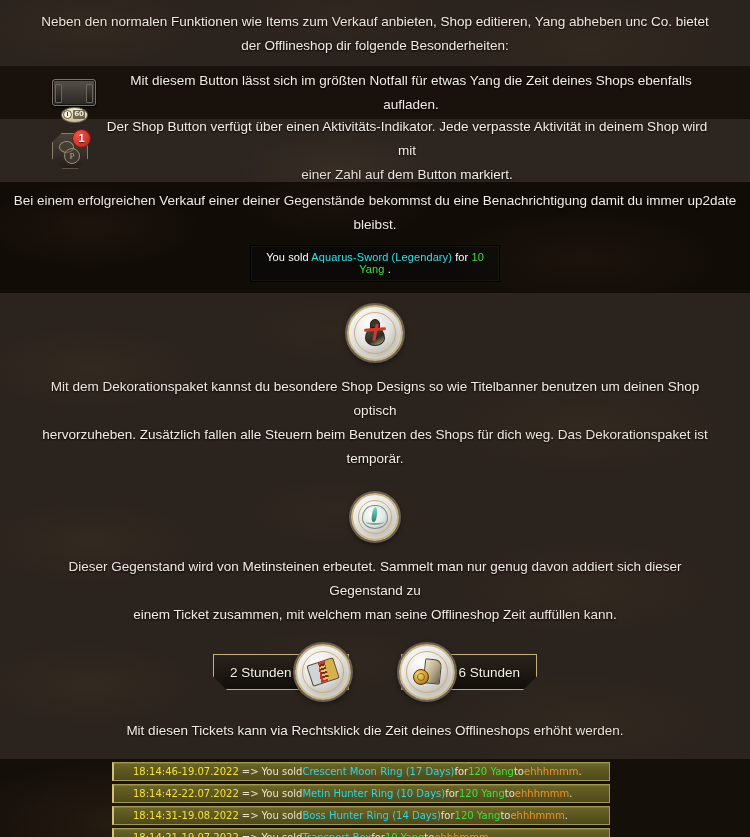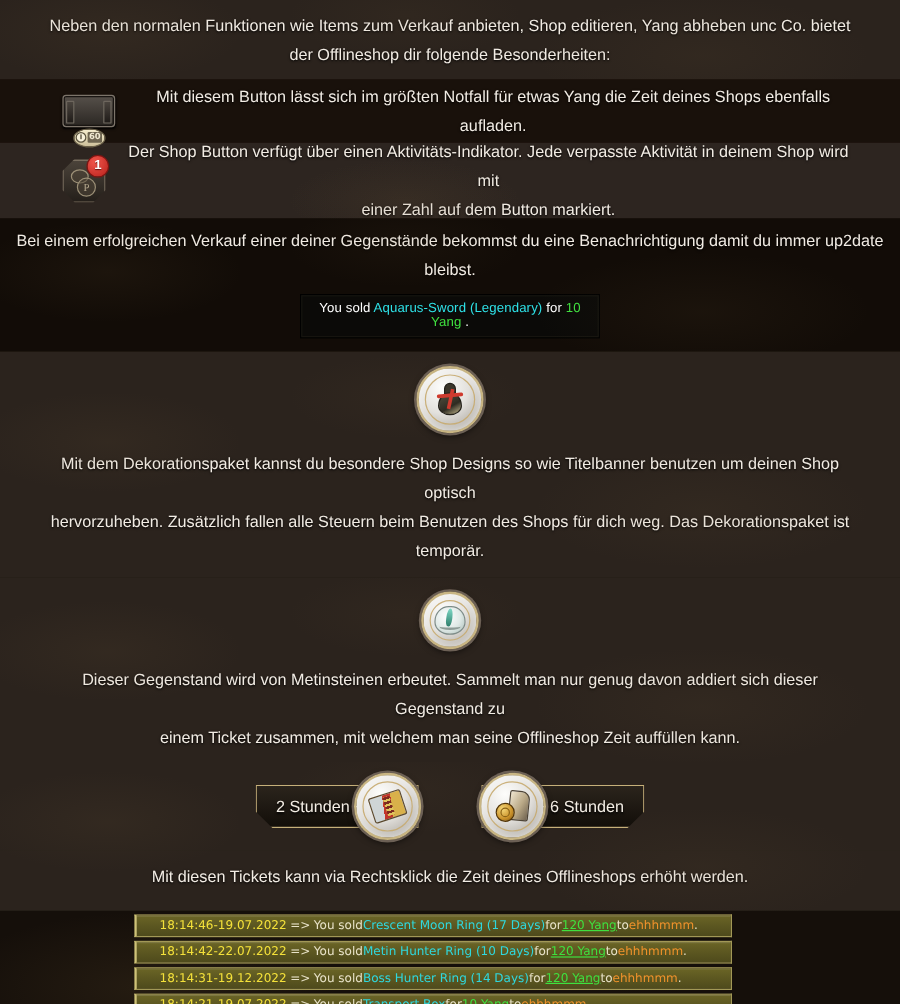--- a/index.html
+++ b/index.html
@@ -340,21 +340,21 @@
     font-family: "DejaVu Sans", sans-serif;
     letter-spacing: 0;
     white-space: nowrap;
     overflow: hidden;
     box-shadow: inset 0 1px 0 rgba(255,255,255,.12);
   }
   .c-time { color: #f4e13a; }
   .c-arrow { color: #e8e2c8; margin: 0 3px; }
   .c-plain { color: #e8e2c8; }
   .c-item  { color: #2fd8de; }
-  .c-yang  { color: #3fe03f; text-decoration: underline; }
+  .c-yang  { color: #3fe03f; }
   .c-user  { color: #f0922b; }
 </style>
 </head>
 <body>
 
 <div class="page">
 
   <section id="intro" class="band band-texture">
     <div class="ctr-text">Neben den normalen Funktionen wie Items zum Verkauf anbieten, Shop editieren, Yang abheben unc Co. bietet</div>
     <div class="ctr-text">der Offlineshop dir folgende Besonderheiten:</div>
@@ -482,21 +482,21 @@
           <span class="c-arrow">=&gt;</span> 
           <span class="c-plain">You sold</span> 
           <span class="c-item">Metin Hunter Ring (10 Days)</span> 
           <span class="c-plain">for</span> 
           <span class="c-yang">120 Yang</span> 
           <span class="c-plain">to</span> 
           <span class="c-user">ehhhmmm</span> 
           <span class="c-plain">.</span> 
         </div>
         <div class="chat-line">
-          <span class="c-time">18:14:31-19.12.2022</span> 
+          <span class="c-time">18:14:31-19.08.2022</span> 
           <span class="c-arrow">=&gt;</span> 
           <span class="c-plain">You sold</span> 
           <span class="c-item">Boss Hunter Ring (14 Days)</span> 
           <span class="c-plain">for</span> 
           <span class="c-yang">120 Yang</span> 
           <span class="c-plain">to</span> 
           <span class="c-user">ehhhmmm</span> 
           <span class="c-plain">.</span> 
         </div>
         <div class="chat-line">

